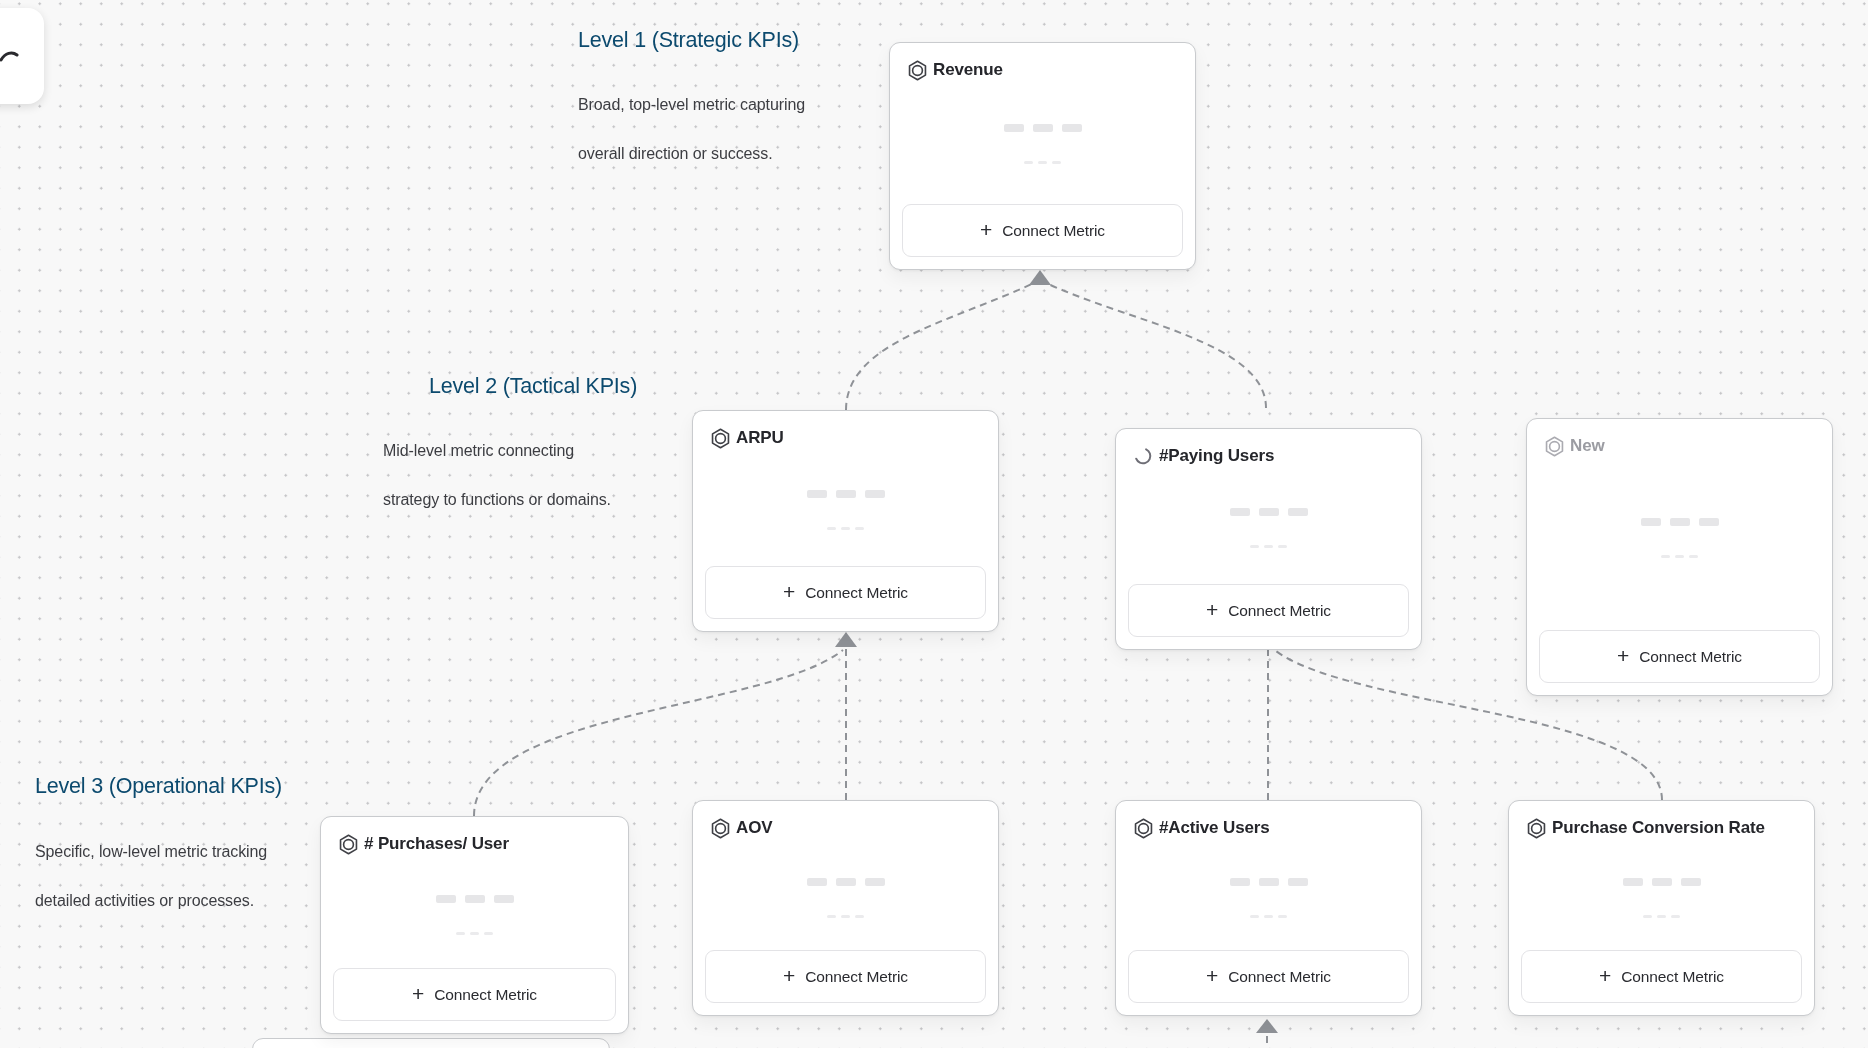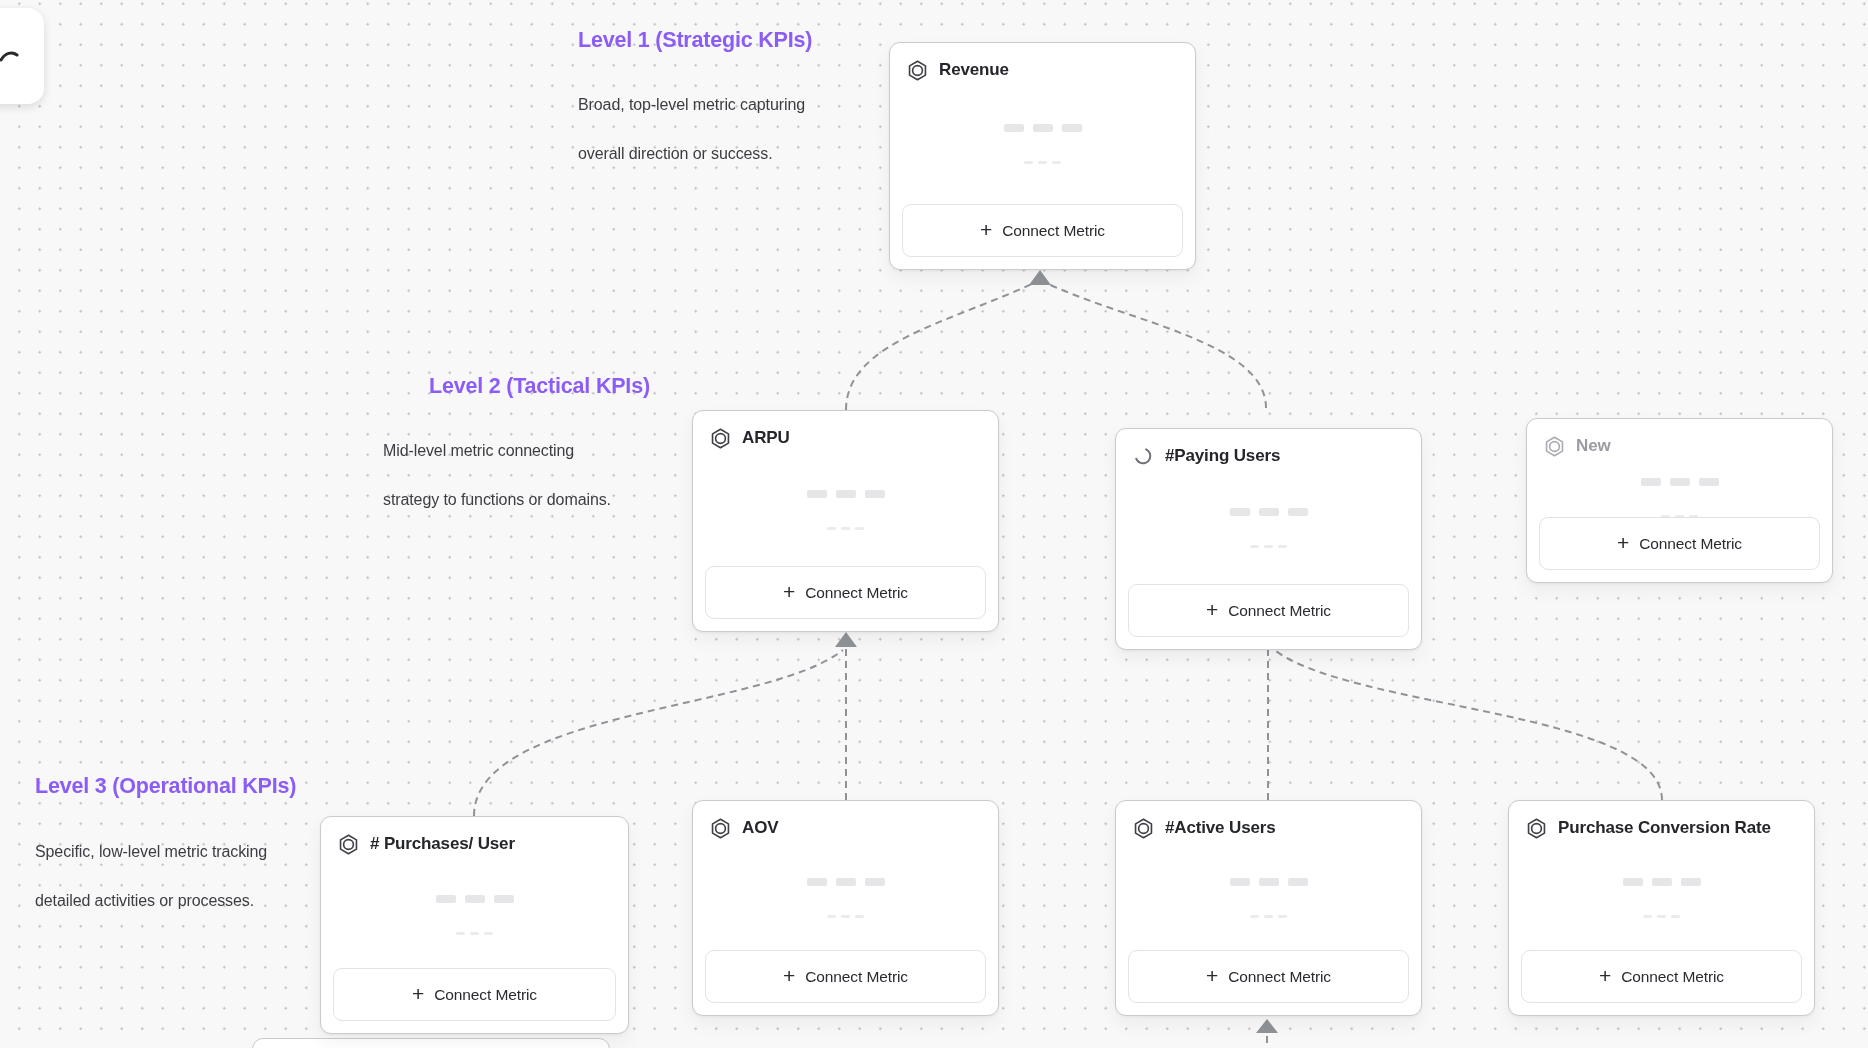--- a/index.html
+++ b/index.html
@@ -6,33 +6,33 @@
   body{
     width:1868px;height:1048px;position:relative;overflow:hidden;
     font-family:"Liberation Sans", sans-serif;
     background-color:#f8f8f8;
     background-image:radial-gradient(circle, #c2c2c5 1.1px, rgba(0,0,0,0) 1.2px);
     background-size:20.5px 20.5px;
     background-position:9px 14px;
     color:#26272b;
   }
   .level-heading{
-    position:absolute;font-size:21.5px;font-weight:700;color:#8b5cf6;letter-spacing:-0.2px;white-space:nowrap;
+    position:absolute;font-size:21.5px;font-weight:400;color:#0c4a6e;letter-spacing:-0.2px;white-space:nowrap;
   }
   .level-desc{
     position:absolute;font-size:16px;line-height:25px;color:#3c3d42;letter-spacing:-0.1px;
   }
   .level-desc span{display:block;margin-top:24px;}
   .card{
     position:absolute;background:#ffffff;border:1.5px solid #c9cbce;border-radius:11px;
     box-shadow:0 1px 3px rgba(0,0,0,0.05), 0 8px 18px rgba(0,0,0,0.05);
     box-sizing:border-box;
   }
   .card-header{
-    position:absolute;top:15px;left:15px;right:12px;display:flex;align-items:center;gap:10px;
+    position:absolute;top:15px;left:15px;right:12px;display:flex;align-items:center;gap:4px;
   }
   .card-title{
     font-size:17px;font-weight:600;color:#25262b;letter-spacing:-0.15px;white-space:nowrap;
   }
   .card.muted .card-title{color:#9b9ca2;}
   .icon-wrap{display:flex;align-items:center;justify-content:center;width:24px;height:24px;flex:0 0 auto;}
   .skeleton{
     position:absolute;left:0;right:0;top:36%;display:flex;flex-direction:column;align-items:center;gap:29px;
   }
   .sk-row{display:flex;gap:9px;}
@@ -177,21 +177,21 @@
         <i></i>
         <i></i>
         <i></i>
       </div>
     </div>
     <button class="connect-btn">
       <span class="plus-glyph">+</span>
       <span class="connect-label">Connect Metric</span>
     </button>
   </div>
-<div class="card muted" style="left: 1526px; top: 418px; width: 307px; height: 165px;">
+<div class="card muted" style="left: 1526px; top: 418px; width: 307px; height: 278px;">
     <div class="card-header">
       <span class="icon-wrap">
         <svg width="23" height="23" viewBox="0 0 24 24" fill="none" stroke="#ababb1" stroke-width="1.7">
           <path d="M12 2.4l8.3 4.8v9.6L12 21.6l-8.3-4.8V7.2z" stroke-linejoin="round"></path>
           <circle cx="12" cy="12" r="5.1"></circle>
         </svg>
       </span>
       <span class="card-title">New</span>
     </div>
     <div class="skeleton">

